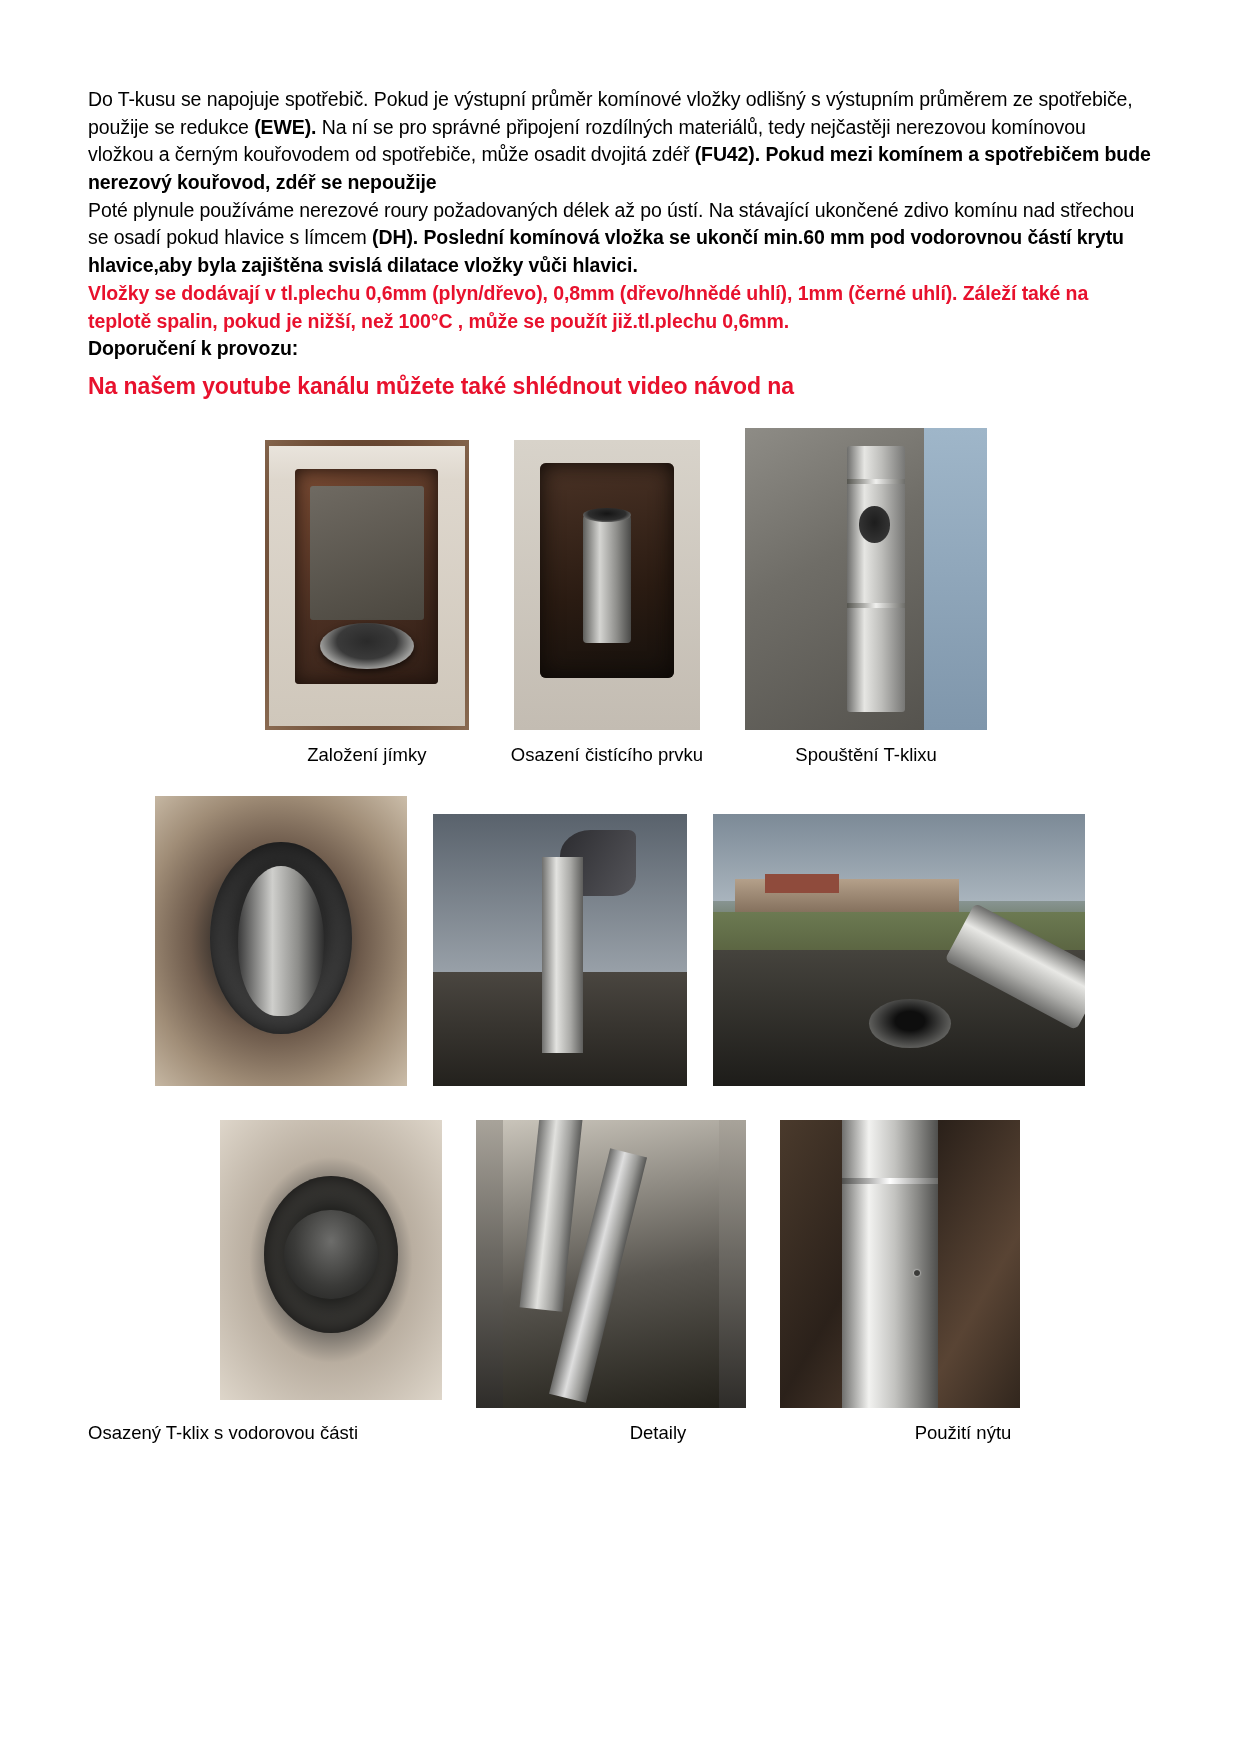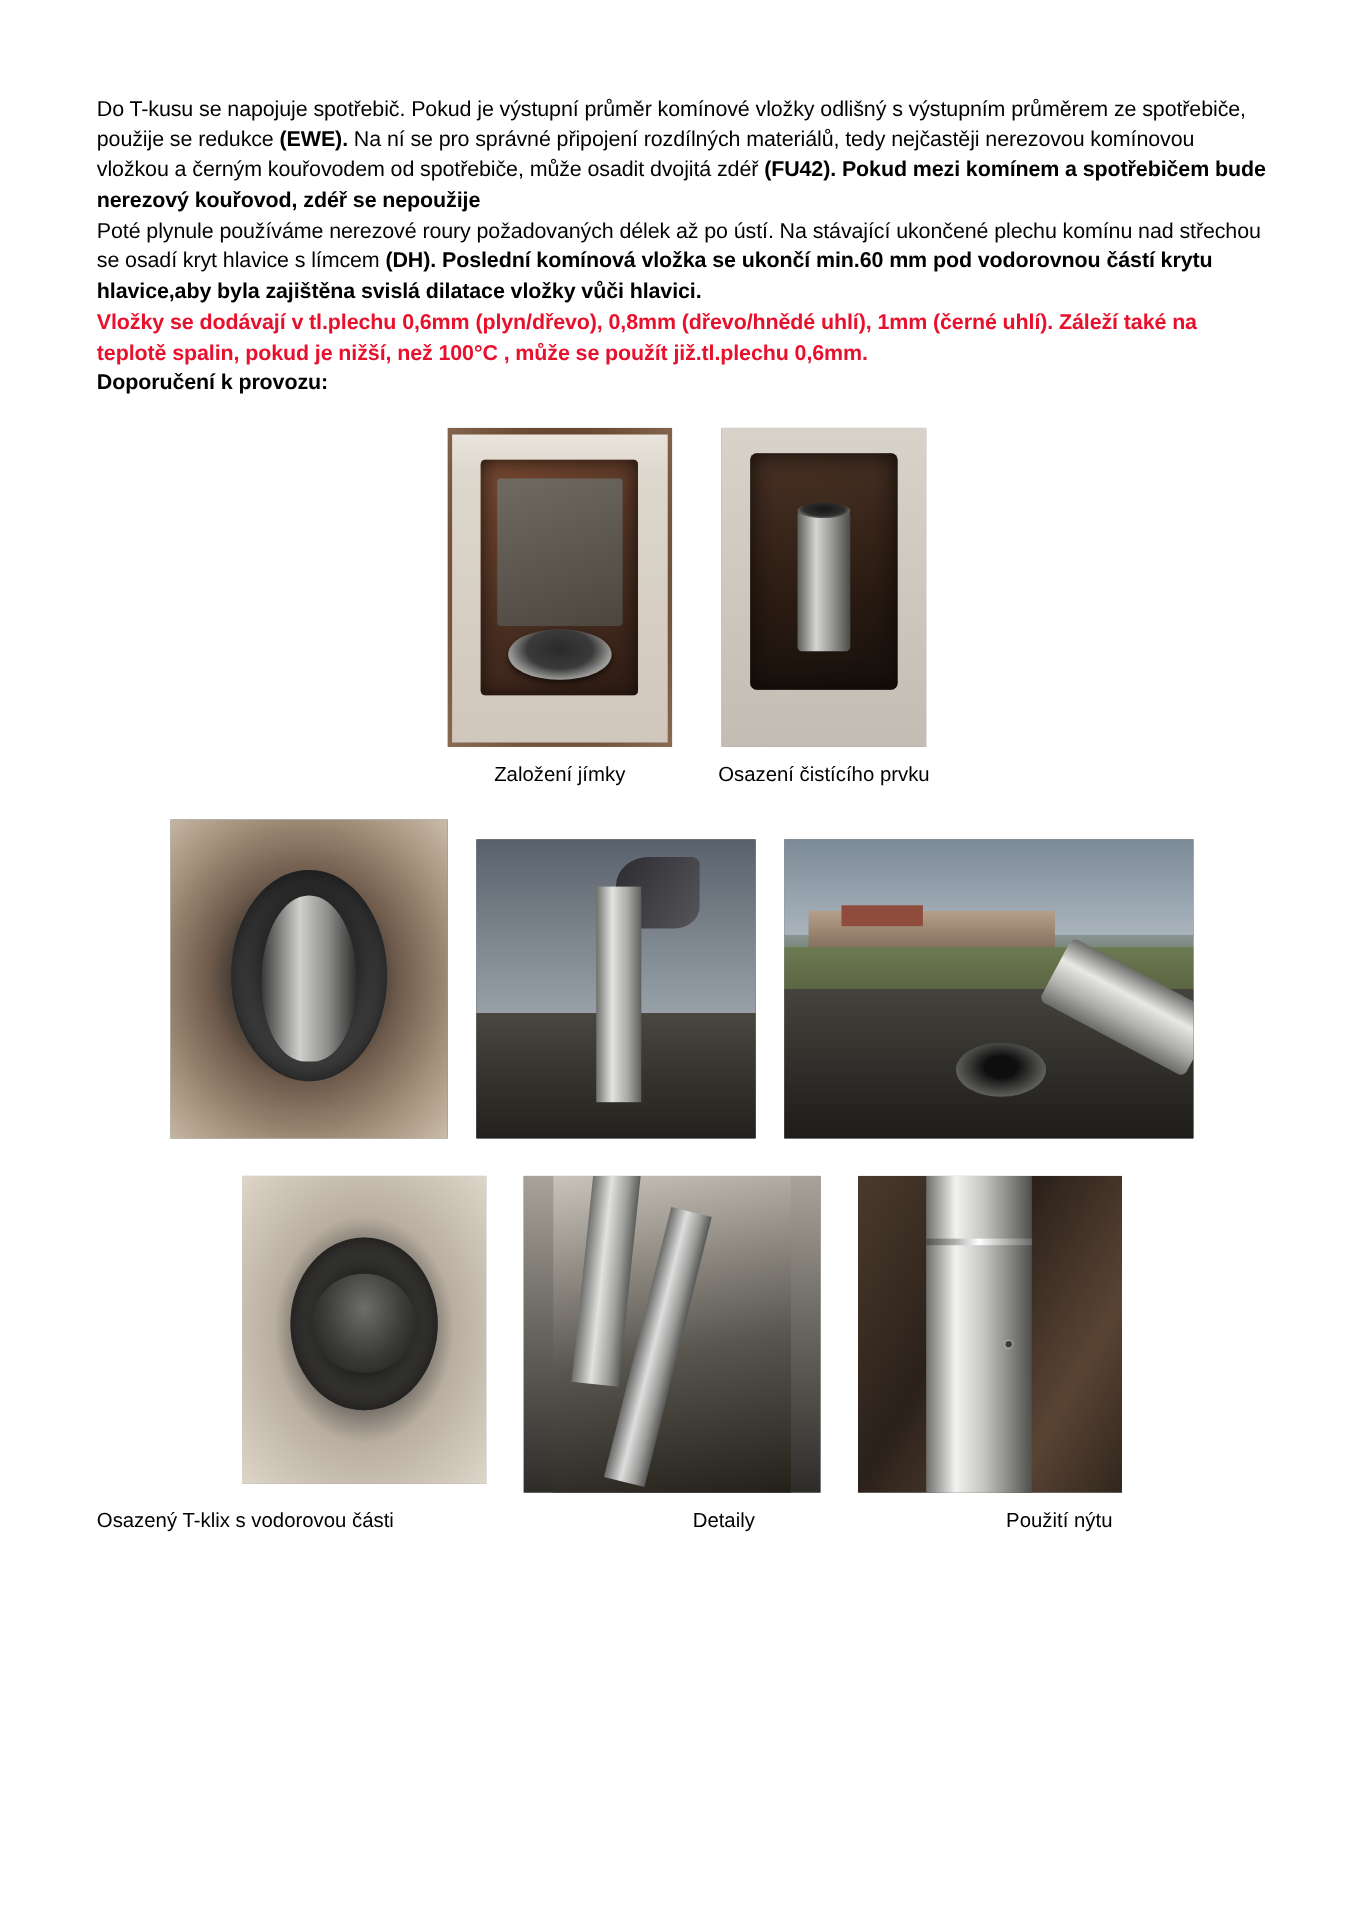--- a/index.html
+++ b/index.html
@@ -227,28 +227,29 @@
 
 <div class="page">
 
   <div class="textblock">
 
     <p class="p-normal">
       <span>Do T-kusu se napojuje spotřebič. Pokud je výstupní průměr komínové vložky odlišný s výstupním průměrem ze spotřebiče, použije se redukce </span><span class="b">(EWE).</span><span> Na ní se pro správné připojení rozdílných materiálů, tedy nejčastěji nerezovou komínovou vložkou a černým kouřovodem od spotřebiče, může osadit dvojitá zdéř </span><span class="b">(FU42). Pokud mezi komínem a spotřebičem bude nerezový kouřovod, zdéř se nepoužije</span>
     </p>
 
     <p class="p-normal">
-      <span>Poté  plynule používáme nerezové roury požadovaných délek až po ústí. Na stávající ukončené plechu komínu nad střechou se osadí kryt hlavice s límcem </span><span class="b">(DH). Poslední komínová vložka se ukončí min.60 mm pod vodorovnou částí krytu hlavice,aby byla zajištěna svislá dilatace vložky vůči hlavici.</span>
+      <span>Poté  plynule používáme nerezové roury požadovaných délek až po ústí. Na stávající ukončené zdivo komínu nad střechou se osadí pokud hlavice s límcem </span><span class="b">(DH). Poslední komínová vložka se ukončí min.60 mm pod vodorovnou částí krytu hlavice,aby byla zajištěna svislá dilatace vložky vůči hlavici.</span>
     </p>
 
     <p class="red">Vložky se dodávají v tl.plechu 0,6mm (plyn/dřevo), 0,8mm (dřevo/hnědé uhlí), 1mm (černé uhlí). Záleží také na teplotě spalin, pokud je nižší, než 100°C , může se použít již.tl.plechu 0,6mm.</p>
 
     <p class="b">Doporučení k provozu:</p>
 
 
+    <p class="red-head">Na našem youtube kanálu můžete také shlédnout video návod na</p>
   </div>
 
   <div class="gallery">
     <div class="row row1">
       <div class="cell">
         <div class="photo ph-1">
           <div class="inner"></div>
           <div class="frame"></div>
           <div class="cavity"></div>
           <div class="stone"></div>
@@ -259,20 +260,31 @@
 
       <div class="cell">
         <div class="photo ph-2">
           <div class="inner"></div>
           <div class="cavity"></div>
           <div class="cyl"></div>
         </div>
         <div class="caption">Osazení čistícího prvku</div>
       </div>
 
+      <div class="cell">
+        <div class="photo ph-3">
+          <div class="inner"></div>
+          <div class="sky"></div>
+          <div class="pipe"></div>
+          <div class="band" style="top:17%"></div>
+          <div class="band" style="top:58%"></div>
+          <div class="hole"></div>
+        </div>
+        <div class="caption">Spouštění T-klixu</div>
+      </div>
     </div>
   </div>
 
   <div class="gallery">
     <div class="row row2">
       <div class="photo ph-4">
         <div class="inner"></div>
         <div class="hole"></div>
         <div class="cyl"></div>
       </div>

